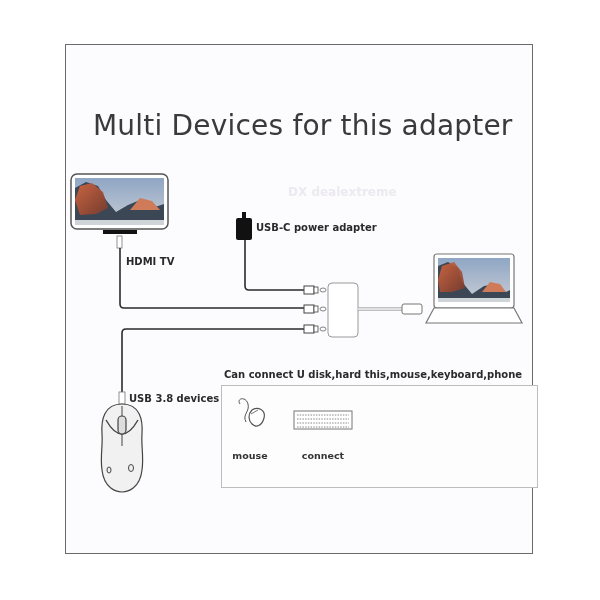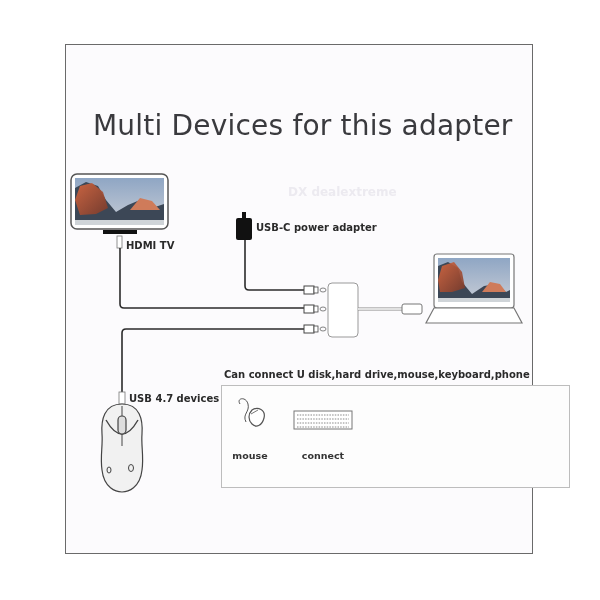--- a/index.html
+++ b/index.html
@@ -5,21 +5,21 @@
     html, body { margin: 0; padding: 0; background: #ffffff; }
     body { width: 600px; height: 600px; position: relative; overflow: hidden;
            font-family: "DejaVu Sans", sans-serif; }
     .frame { position: absolute; left: 65px; top: 44px; width: 468px; height: 510px;
              border: 1.5px solid #6a6a6a; background: #fcfbfd; box-sizing: border-box; }
     .title { position: absolute; left: 93px; top: 101px; font-size: 28px; font-weight: normal;
              color: #3a3a3e; white-space: nowrap; letter-spacing: 0.2px; margin-top: 8px; }
     .label { position: absolute; font-size: 10px; font-weight: bold; color: #2a2a2a; white-space: nowrap; }
     .watermark { position: absolute; left: 288px; top: 185px; font-size: 12px; color: #eceaf0; font-weight: bold; }
     svg.wires { position: absolute; left: 0; top: 0; }
-    .devbox { position: absolute; left: 221px; top: 385px; width: 349px; height: 103px;
+    .devbox { position: absolute; left: 221px; top: 385px; width: 317px; height: 103px;
               border: 1px solid #bdbdbd; background: #fdfdfd; box-sizing: border-box; }
     .dev { position: absolute; top: 0; text-align: center; }
     .dev .lbl { position: absolute; top: 64px; left: 0; width: 100%; text-align: center;
                 font-size: 9.5px; font-weight: bold; color: #333; white-space: nowrap; }
   </style>
 </head>
 <body>
 
 <div class="frame"></div>
 
@@ -90,24 +90,24 @@
   <g>
     <path d="M122,404 C104,404 101,420 102,434 C103,446 100,456 102,470 C104,488 116,492 122,492 C128,492 140,488 142,470 C144,456 141,446 142,434 C143,420 140,404 122,404 Z" fill="#f1f1f1" stroke="#444" stroke-width="1.2"></path>
     <path d="M106,420 Q122,448 138,420" fill="none" stroke="#444" stroke-width="1.4"></path>
     <line x1="122" y1="406" x2="122" y2="446" stroke="#444" stroke-width="1"></line>
     <rect x="118" y="416" width="8" height="18" rx="4" fill="#ddd" stroke="#444" stroke-width="1.2"></rect>
     <ellipse cx="109" cy="470" rx="2" ry="3" fill="none" stroke="#444" stroke-width="1"></ellipse>
     <ellipse cx="131" cy="468" rx="2.5" ry="3.5" fill="none" stroke="#444" stroke-width="1"></ellipse>
   </g>
 </svg>
 
-<div class="label" style="left:126px; top:240px;">HDMI TV</div>
+<div class="label" style="left:126px; top:256px;">HDMI TV</div>
 <div class="label" style="left:256px; top:222px;">USB-C power adapter</div>
-<div class="label" style="left:129px; top:393px;">USB 4.7 devices</div>
-<div class="label" style="left:224px; top:369px;">Can connect U disk,hard drive,mouse,keyboard,phone</div>
+<div class="label" style="left:129px; top:393px;">USB 3.8 devices</div>
+<div class="label" style="left:224px; top:369px;">Can connect U disk,hard this,mouse,keyboard,phone</div>
 
 <div class="devbox">
   <div class="dev" style="left:4px; width:48px;">
     <svg width="48" height="60">
       <path d="M14,18 C10,12 20,10 22,18 C24,26 16,28 20,36" fill="none" stroke="#555" stroke-width="1"></path>
       <path d="M26,24 C32,20 40,24 38,32 C36,40 30,42 26,38 C22,34 22,28 26,24 Z" fill="#fff" stroke="#555" stroke-width="1.2"></path>
       <line x1="25" y1="28" x2="32" y2="24" stroke="#555" stroke-width="0.8"></line>
     </svg>
     <div class="lbl">mouse</div>
   </div>

